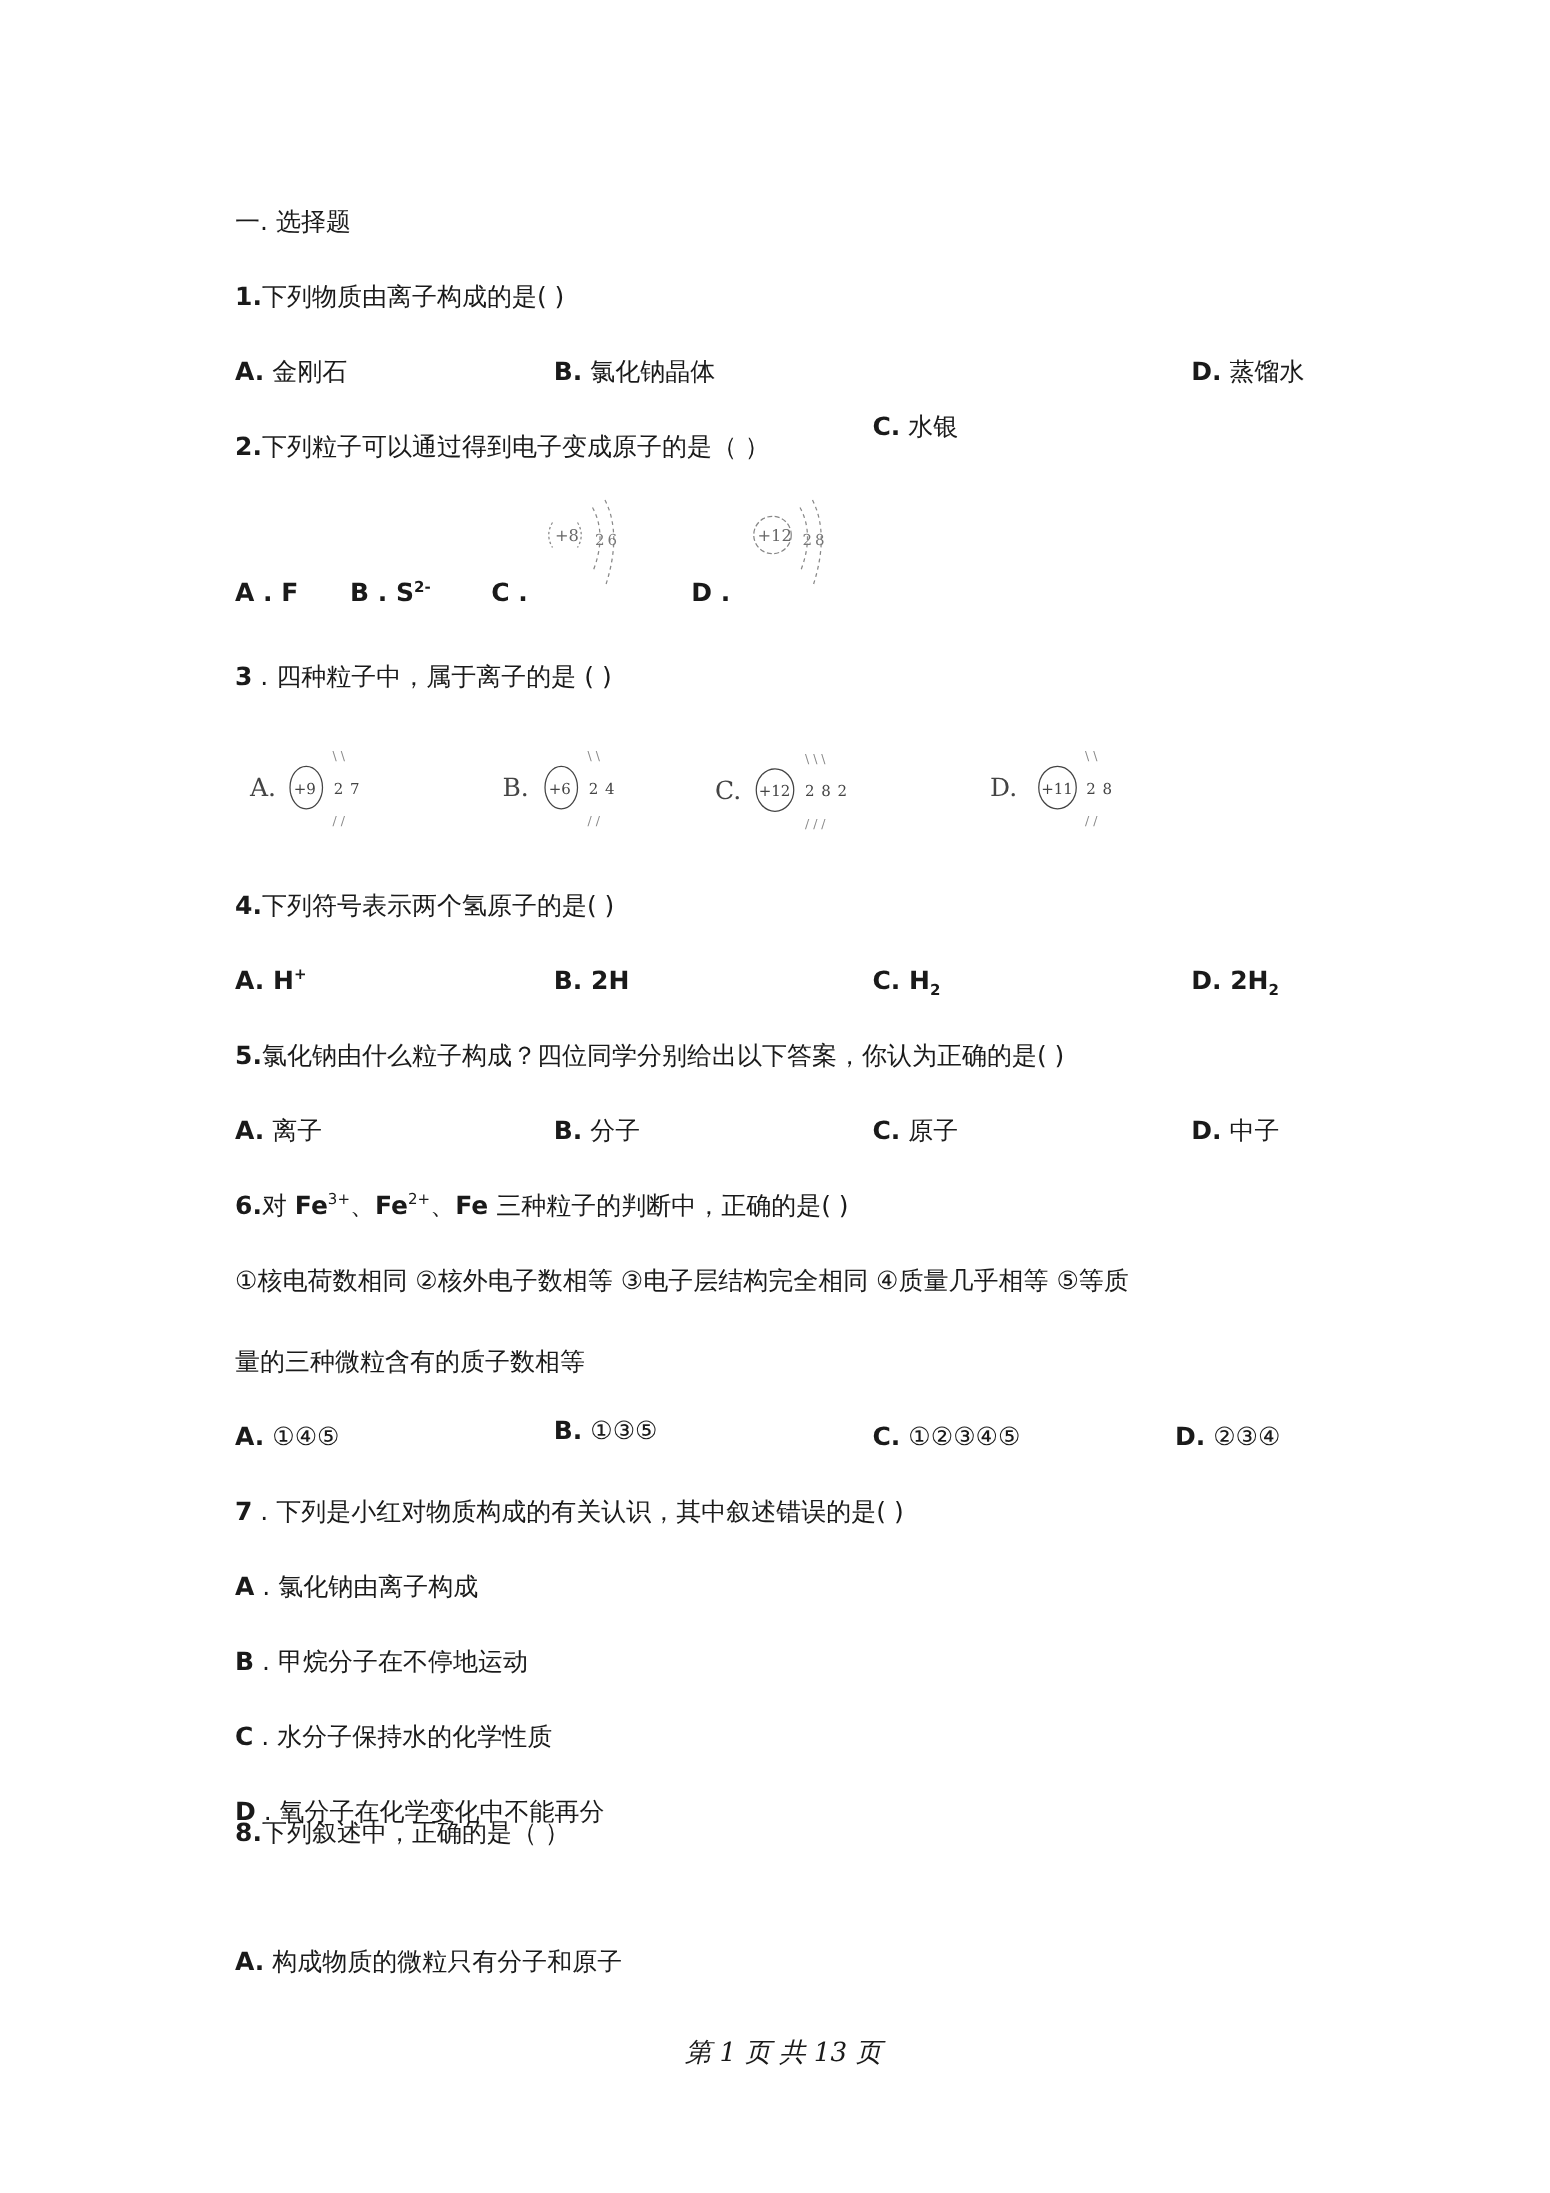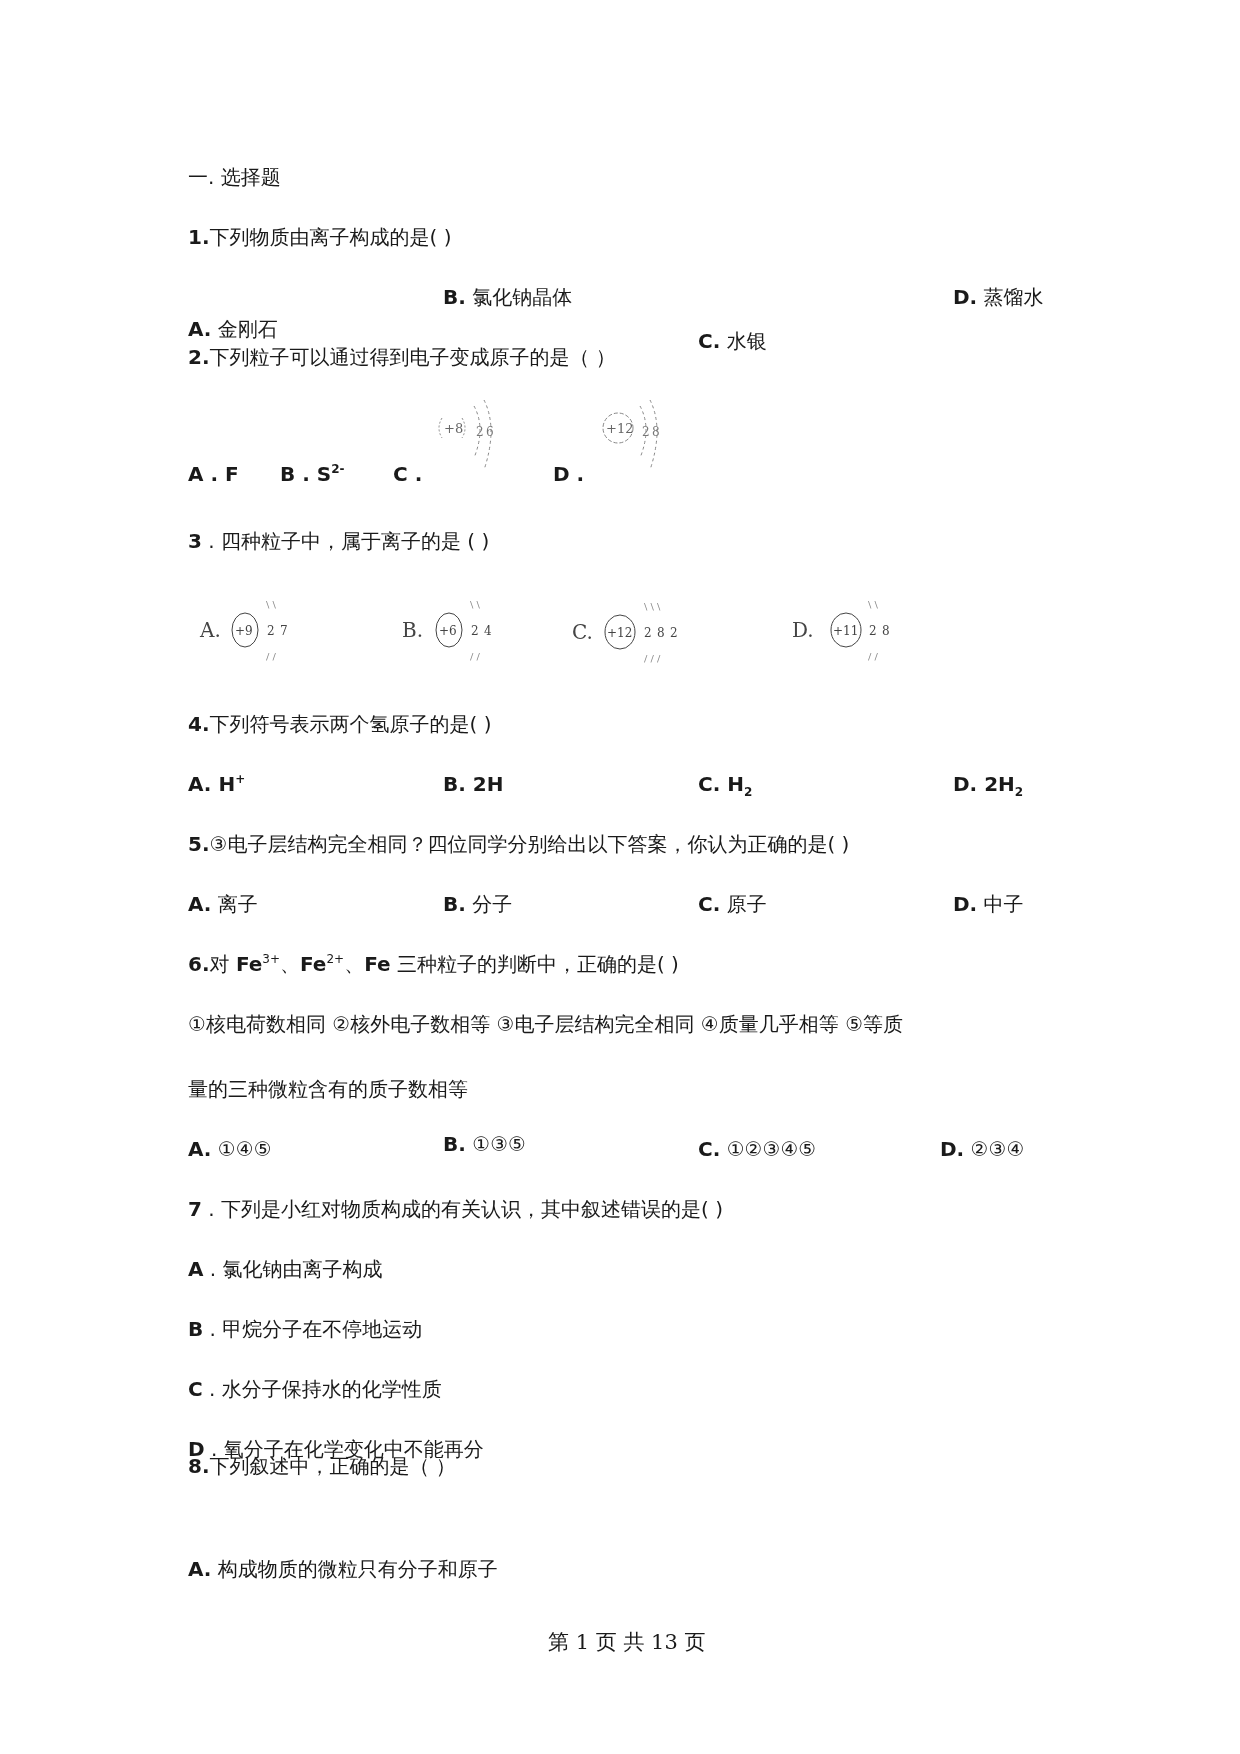--- a/index.html
+++ b/index.html
@@ -8,30 +8,30 @@
   .line { position:absolute; left:188px; font-size:20px; line-height:28px; white-space:nowrap; }
   .b { font-weight:bold; }
   .opt { position:absolute; font-size:20px; line-height:28px; white-space:nowrap; }
   .opt .k { font-weight:bold; }
   sup { font-size:12px; vertical-align:super; line-height:0; }
   sub { font-size:12px; vertical-align:sub; line-height:0; }
   .atom { position:absolute; font-family:"DejaVu Serif", serif; color:#555; }
   .atom svg { display:block; }
   .footer { position:absolute; top:1628px; left:0; width:100%; text-align:left; font-size:21px;
             font-family:"DejaVu Serif", serif; }
-  .footer span { position:absolute; left:548px; }
+  .footer span { position:absolute; left:548px;font-style:italic; }
   .dlabel { position:absolute; font-family:"DejaVu Serif", serif; font-size:20px; color:#444; }
 </style>
 </head>
 <body>
 
 <div class="line" style="top:163px;">一. 选择题</div>
 
 <div class="line" style="top:223px;"><span class="b">1.</span><span>下列物质由离子构成的是(      )</span></div>
-<div class="opt" style="top:283px;left:188px;margin-top:32px;"><span class="k">A.</span> <span>金刚石</span></div>
+<div class="opt" style="top:283px;left:188px;"><span class="k">A.</span> <span>金刚石</span></div>
 <div class="opt" style="top:283px;left:443px;"><span class="k">B.</span> <span>氯化钠晶体</span></div>
 <div class="opt" style="top:283px;left:698px;margin-top:44px;"><span class="k">C.</span> <span>水银</span></div>
 <div class="opt" style="top:283px;left:953px;"><span class="k">D.</span> <span>蒸馏水</span></div>
 
 <div class="line" style="top:343px;"><span class="b">2.</span><span>下列粒子可以通过得到电子变成原子的是（        ）</span></div>
 <div class="opt b" style="top:460px;left:188px;"><span class="k">A . </span><span>F</span></div>
 <div class="opt b" style="top:460px;left:280px;"><span class="k">B . </span><span>S</span><sup>2-</sup></div>
 <div class="opt b" style="top:460px;left:393px;"><span class="k">C . </span></div>
 <div class="atom" style="top:398px;left:432px;">
   <svg width="80" height="80" viewBox="0 0 80 80">
@@ -106,21 +106,21 @@
     <text x="42" y="64" font-size="10" fill="#888">/ /</text>
   </svg>
 </div>
 
 <div class="line" style="top:710px;"><span class="b">4.</span><span>下列符号表示两个氢原子的是(    )</span></div>
 <div class="opt b" style="top:770px;left:188px;"><span>A.</span> <span>H</span><sup>+</sup></div>
 <div class="opt b" style="top:770px;left:443px;"><span>B.</span> <span>2H</span></div>
 <div class="opt b" style="top:770px;left:698px;"><span>C.</span> <span>H</span><sub>2</sub></div>
 <div class="opt b" style="top:770px;left:953px;"><span>D.</span> <span>2H</span><sub>2</sub></div>
 
-<div class="line" style="top:830px;"><span class="b">5.</span><span>③电子层结构完全相同？四位同学分别给出以下答案，你认为正确的是(    )</span></div>
+<div class="line" style="top:830px;"><span class="b">5.</span><span>氯化钠由什么粒子构成？四位同学分别给出以下答案，你认为正确的是(    )</span></div>
 <div class="opt" style="top:890px;left:188px;"><span class="k">A.</span> <span>离子</span></div>
 <div class="opt" style="top:890px;left:443px;"><span class="k">B.</span> <span>分子</span></div>
 <div class="opt" style="top:890px;left:698px;"><span class="k">C.</span> <span>原子</span></div>
 <div class="opt" style="top:890px;left:953px;"><span class="k">D.</span> <span>中子</span></div>
 
 <div class="line" style="top:950px;"><span class="b">6.</span><span>对 </span><span class="b">Fe</span><sup>3+</sup><span>、</span><span class="b">Fe</span><sup>2+</sup><span>、</span><span class="b">Fe</span><span> 三种粒子的判断中，正确的是(    )</span></div>
 <div class="line" style="top:1010px;">①核电荷数相同    ②核外电子数相等    ③电子层结构完全相同    ④质量几乎相等    ⑤等质</div>
 <div class="line" style="top:1075px;">量的三种微粒含有的质子数相等</div>
 <div class="opt" style="top:1135px;left:188px;"><span class="k">A.</span> <span>①④⑤</span></div>
 <div class="opt" style="top:1130px;left:443px;"><span class="k">B.</span> <span>①③⑤</span></div>

